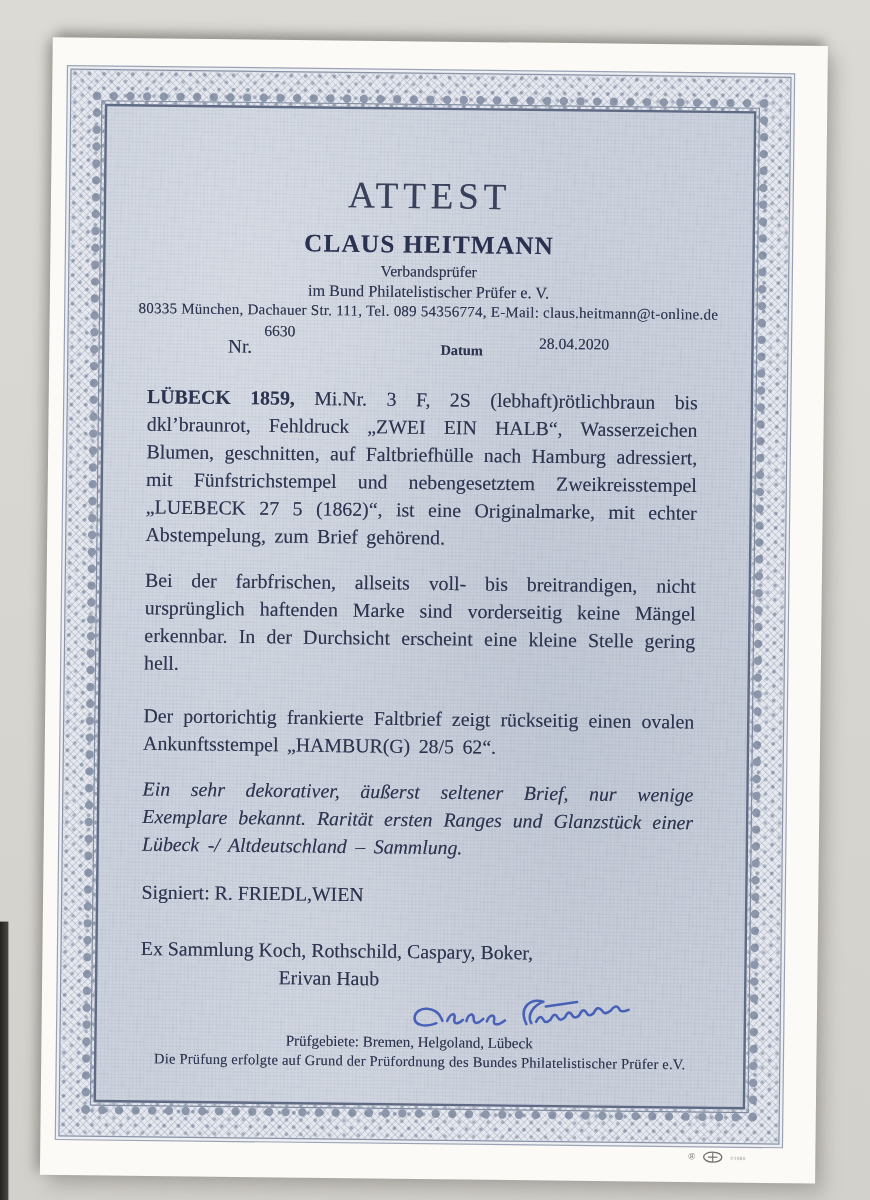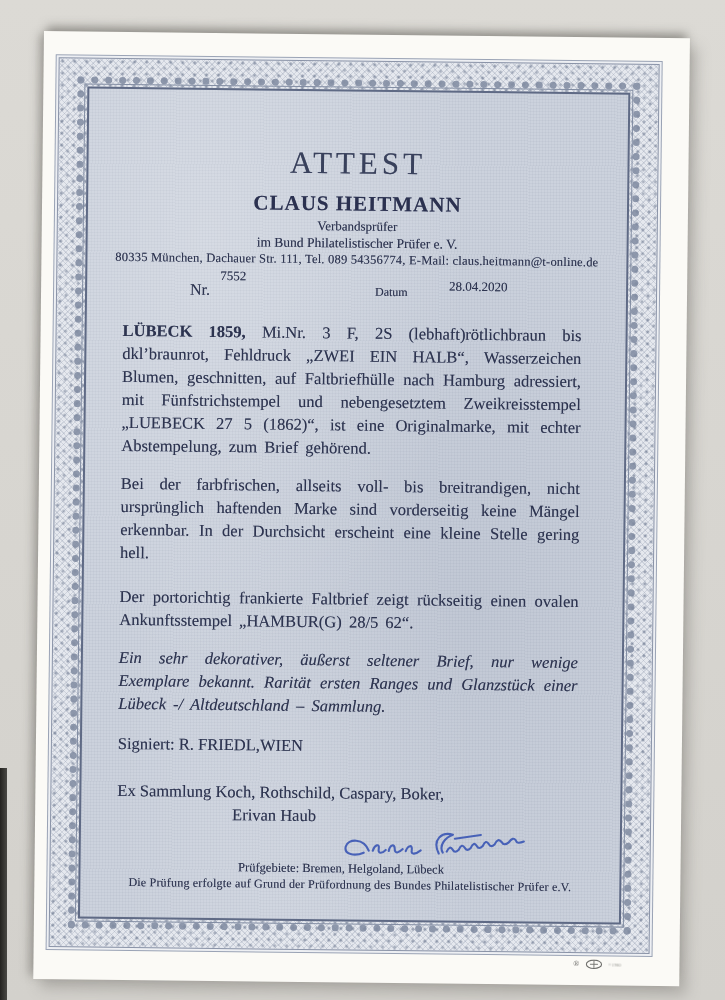--- a/index.html
+++ b/index.html
@@ -57,21 +57,21 @@
   .t-center{text-align:center;}
   .attest-title{margin:54px 0 0 0;font-size:31px;font-weight:normal;letter-spacing:4px;color:#39415c;}
   .cert-name{margin:10px 0 0 0;font-size:21px;font-weight:bold;letter-spacing:1px;color:#2b3150;}
   .cert-role{margin:2px 0 0 0;font-size:13px;}
   .cert-assoc{margin:1px 0 0 0;font-size:13.5px;}
   .cert-addr{margin:1px 0 0 0;font-size:12.5px;letter-spacing:.2px;}
   .nr-row{position:relative;height:36px;margin-top:2px;font-size:13px;}
   .nr-row .v1{position:absolute;left:133px;top:0;}
   .nr-row .l1{position:absolute;left:103px;top:13px;font-size:16px;}
   .nr-row .v2{position:absolute;left:362px;top:8px;}
-  .nr-row .l2{position:absolute;left:288px;top:15px;font-size:12px;}
+  .nr-row .l2{position:absolute;left:280px;top:15px;font-size:12px;font-weight:bold;}
   .body-text p{
     margin:0 44px 0 36px;font-size:16.5px;line-height:23px;
     text-align:justify;word-spacing:3px;
   }
   p.p1{margin-top:16px;}
   p.p2{margin-top:15px;}
   p.p3{margin-top:21px;}
   p.p4{margin-top:15px;font-style:italic;}
   .signed-line{margin:19px 44px 0 36px;font-size:16.5px;}
   .provenance{margin:25px 44px 0 36px;font-size:16.5px;line-height:23px;}
@@ -97,21 +97,21 @@
     <div class="content">
       <div class="doc">
 
         <h1 class="attest-title t-center">ATTEST</h1>
         <div class="cert-name t-center">CLAUS HEITMANN</div>
         <div class="cert-role t-center">Verbandsprüfer</div>
         <div class="cert-assoc t-center">im Bund Philatelistischer Prüfer e. V.</div>
         <div class="cert-addr t-center">80335 München, Dachauer Str. 111, Tel. 089 54356774, E-Mail: claus.heitmann@t-online.de</div>
 
         <div class="nr-row">
-          <span class="v1">7552</span>
+          <span class="v1">6630</span>
           <span class="l1">Nr.</span>
           <span class="v2">28.04.2020</span>
           <span class="l2">Datum</span>
         </div>
 
         <div class="body-text">
           <p class="p1"><b>LÜBECK 1859,</b><span> Mi.Nr. 3 F, 2S (lebhaft)rötlichbraun bis dkl’braunrot, Fehldruck „ZWEI EIN HALB“, Wasserzeichen Blumen, geschnitten, auf Faltbriefhülle nach Hamburg adressiert, mit Fünfstrichstempel und nebengesetztem Zweikreisstempel „LUEBECK 27 5 (1862)“, ist eine Originalmarke, mit echter Abstempelung, zum Brief gehörend.</span></p>
           <p class="p2">Bei der farbfrischen, allseits voll- bis breitrandigen, nicht ursprünglich haftenden Marke sind vorderseitig keine Mängel erkennbar. In der Durchsicht erscheint eine kleine Stelle gering hell.</p>
           <p class="p3">Der portorichtig frankierte Faltbrief zeigt rückseitig einen ovalen Ankunftsstempel „HAMBUR(G) 28/5 62“.</p>
           <p class="p4">Ein sehr dekorativer, äußerst seltener Brief, nur wenige Exemplare bekannt. Rarität ersten Ranges und Glanzstück einer Lübeck -/ Altdeutschland – Sammlung.</p>

